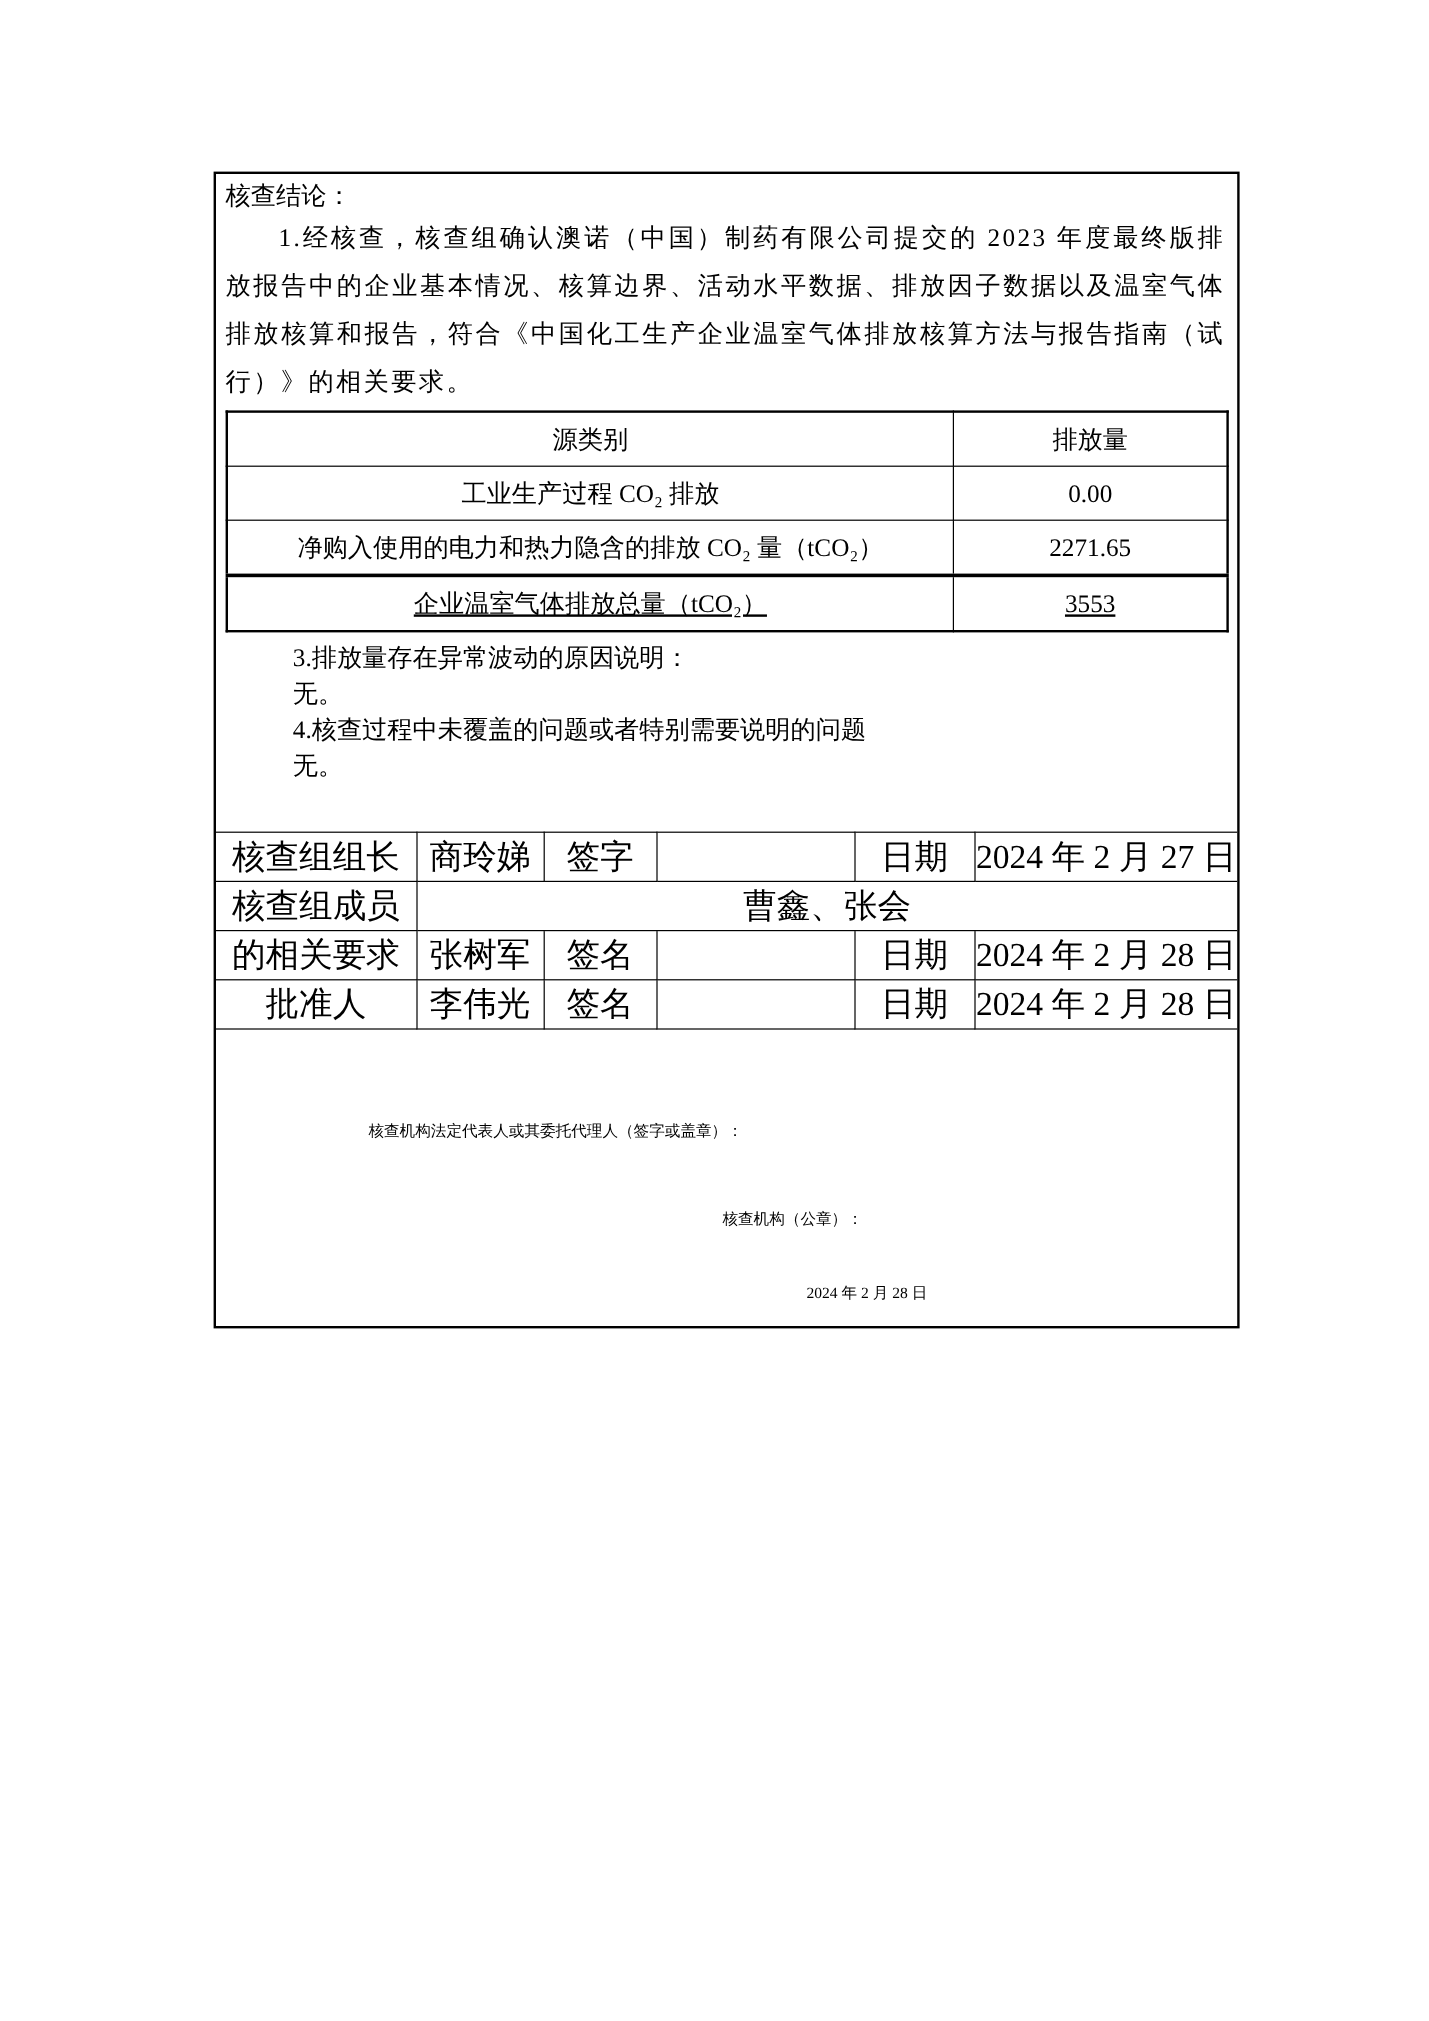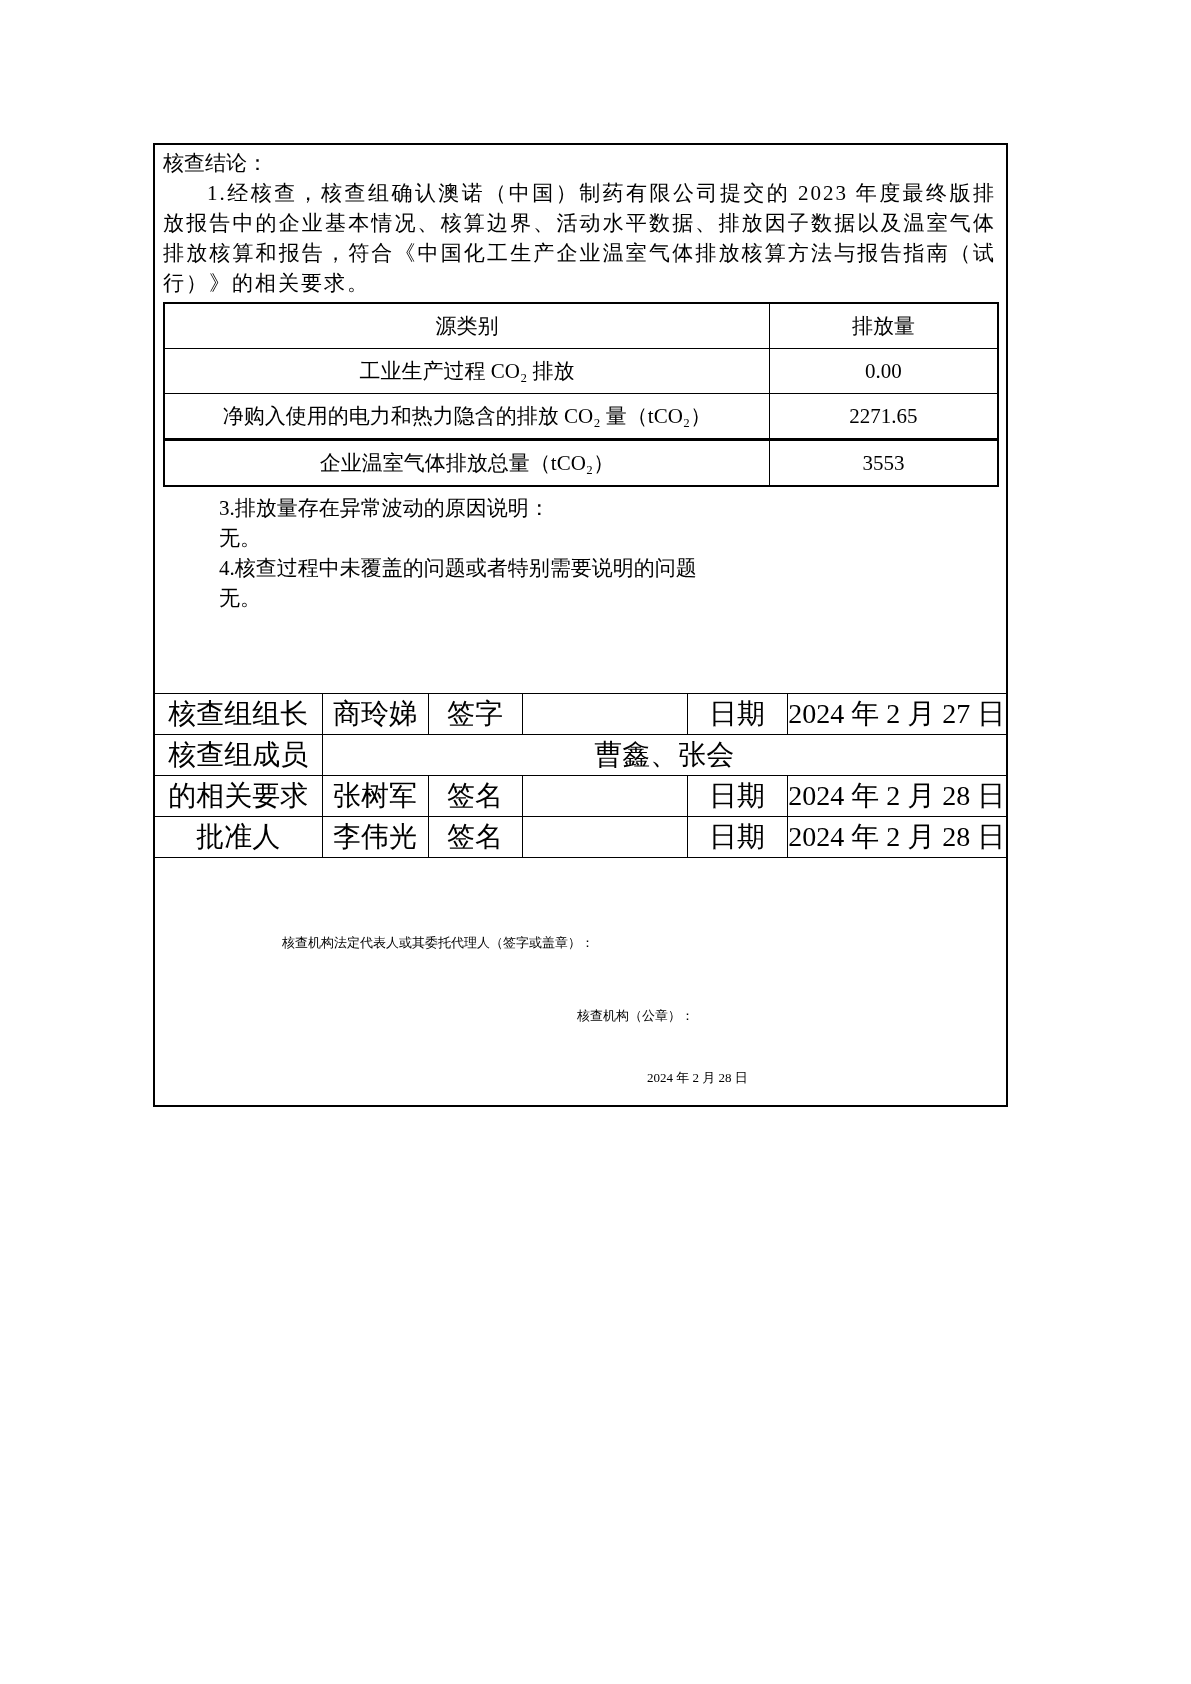--- a/index.html
+++ b/index.html
@@ -8,42 +8,42 @@
     height: 1684px;
     background: #ffffff;
     position: relative;
     font-family: "Liberation Serif", "DejaVu Serif", serif;
     color: #000;
   }
 
   
   .outer {
     position: absolute;
-    left: 153px;
+    left: 178px;
     top: 143px;
     width: 855px;
     height: 964px;
     border: 2.5px solid #000;
     box-sizing: border-box;
     display: flex;
     flex-direction: column;
   }
 
   
   .cell-conclusion {
     height: 548px;
     box-sizing: border-box;
     padding: 3px 10px 0 8px;
     font-size: 21px;
     line-height: 30px;
     overflow: hidden;
   }
   .c-title { line-height: 30px; }
   .c-para {
-    line-height: 30px;
+    line-height: 40px;
     text-align: justify;
     text-justify: inter-character;
     letter-spacing: 2px;
     text-indent: 44px;
   }
   .c-item { line-height: 30px; text-indent: 56px; }
 
   
   table.emission {
     border-collapse: collapse;
@@ -54,21 +54,21 @@
     padding-left: 44px;
   }
   table.emission td {
     border: 1.5px solid #000;
     height: 44px;
     text-align: center;
     vertical-align: middle;
     font-size: 21px;
     padding: 0 4px;
   }
-  table.emission tr.total td { border-top: 3.5px solid #000; }
+  table.emission tr.total td { border-top: 3.5px solid #000; text-decoration: underline; }
   .col-src { width: 72.6%; }
 
   
   table.sig {
     border-collapse: collapse;
     table-layout: fixed;
     width: 100%;
   }
   table.sig td {
     border: 1.5px solid #000;

